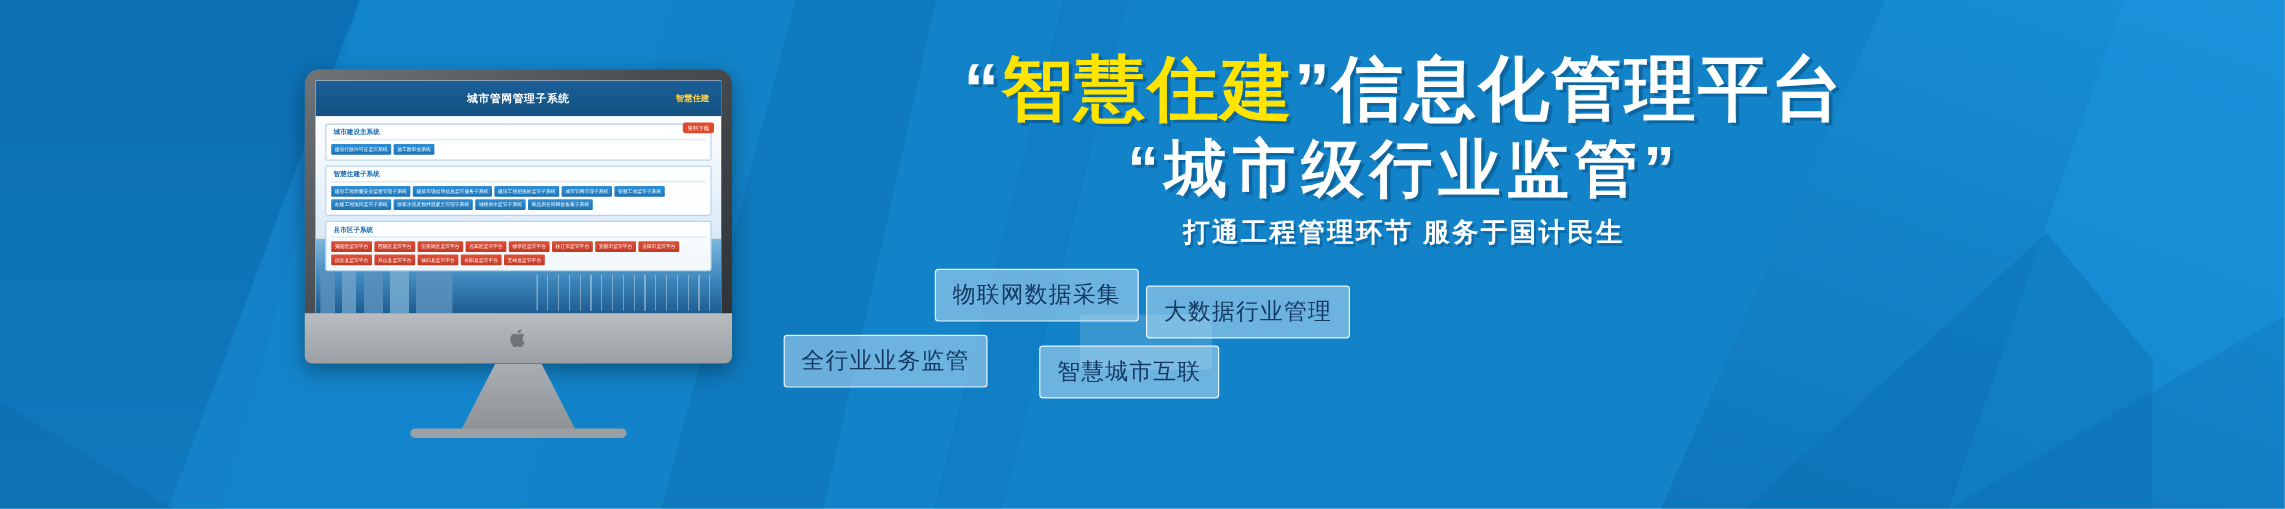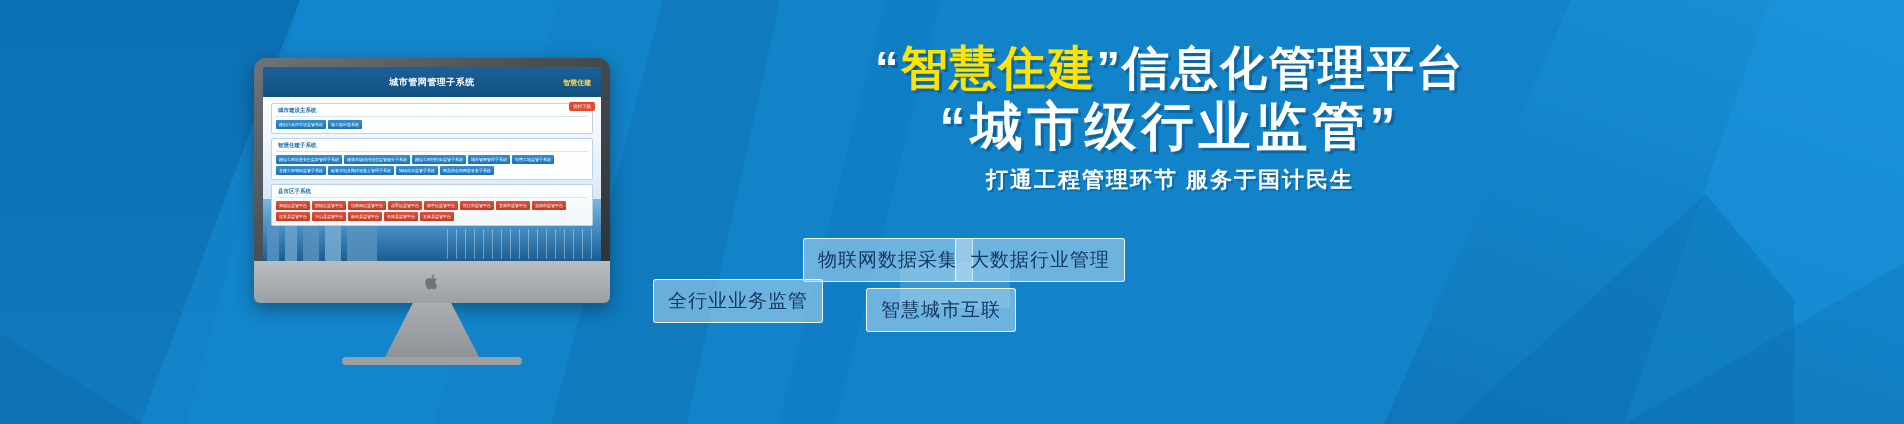--- a/index.html
+++ b/index.html
@@ -179,21 +179,21 @@
     background: #9aa0a4; border-radius: 4px;
   }
 
   
   #headlines {
     position: absolute;
     left: 640px; top: 40px; width: 1060px;
     text-align: center;
   }
   .hl1 {
-    font-size: 47px; font-weight: bold; line-height: 1.18;
+    font-size: 59px; font-weight: bold; line-height: 1.18;
     letter-spacing: 2px; color: #ffffff;
     text-shadow: 3px 3px 0 rgba(0,50,90,.35);
     white-space: nowrap;
   }
   .hl1 .y { color: #ffe400; }
   .hl2 {
     font-size: 52px; font-weight: bold; line-height: 1.2;
     letter-spacing: 5px; color: #ffffff;
     text-shadow: 3px 3px 0 rgba(0,50,90,.35);
     white-space: nowrap;
@@ -211,21 +211,21 @@
     position: absolute;
     background: rgba(183, 219, 243, .55);
     border: 1px solid rgba(255,255,255,.85);
     border-radius: 3px;
     color: #143a63;
     font-size: 19px;
     padding: 8px 14px;
     letter-spacing: 1px;
     white-space: nowrap;
   }
-  #chip-0 { left: 779px; top: 238px; margin-left: 24px; }
+  #chip-0 { left: 779px; top: 224px; }
   #chip-1 { left: 955px; top: 238px; }
   #chip-2 { left: 653px; top: 279px; }
   #chip-3 { left: 866px; top: 288px; }
   .glow {
     position: absolute; left: 900px; top: 262px;
     width: 110px; height: 46px;
     background: rgba(255,255,255,.16);
     border-radius: 3px;
   }
 </style>

